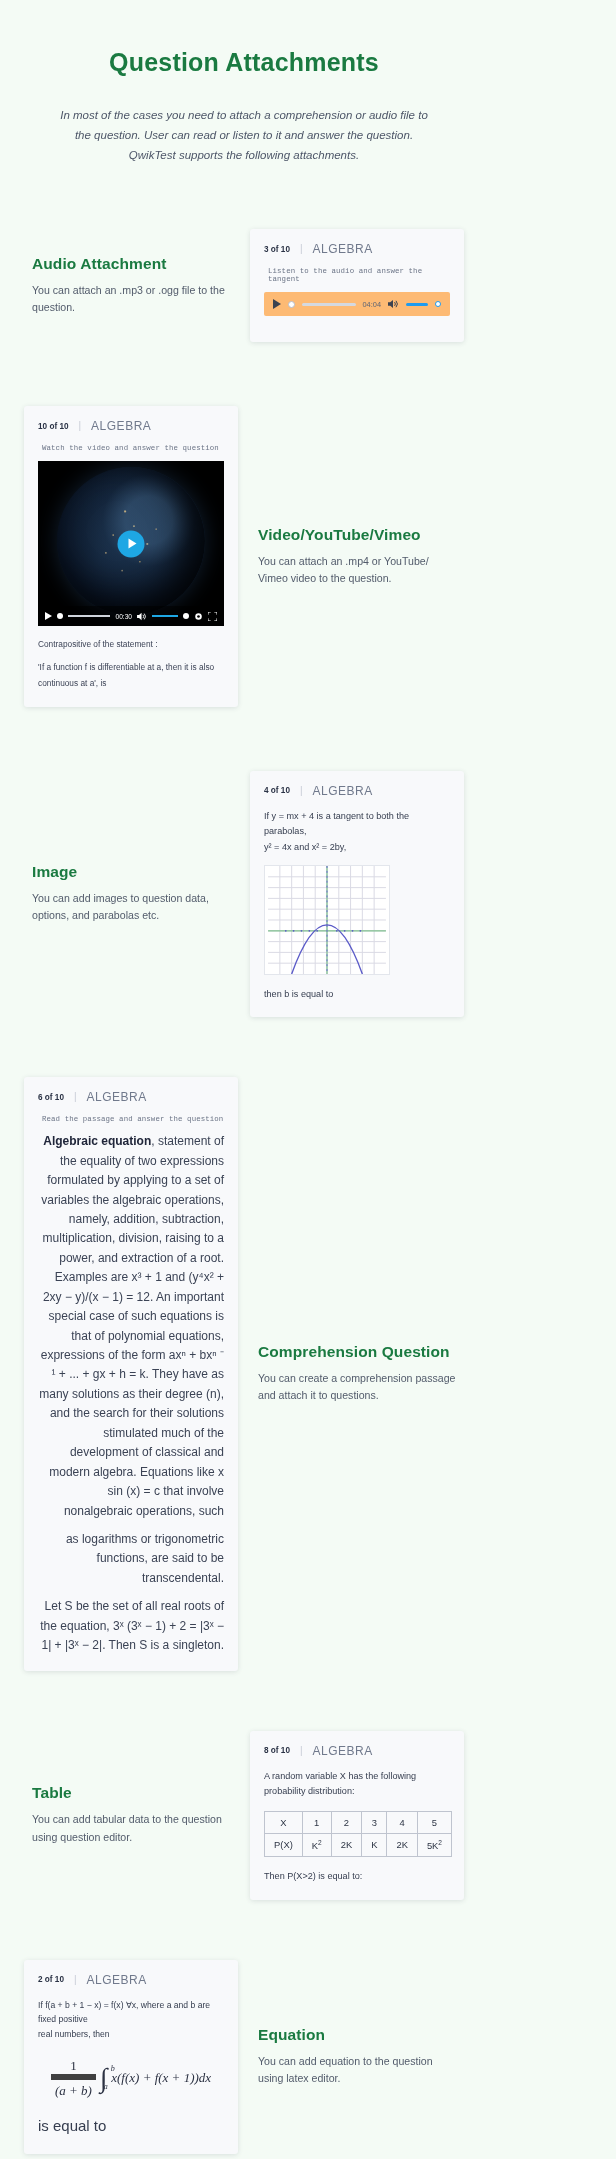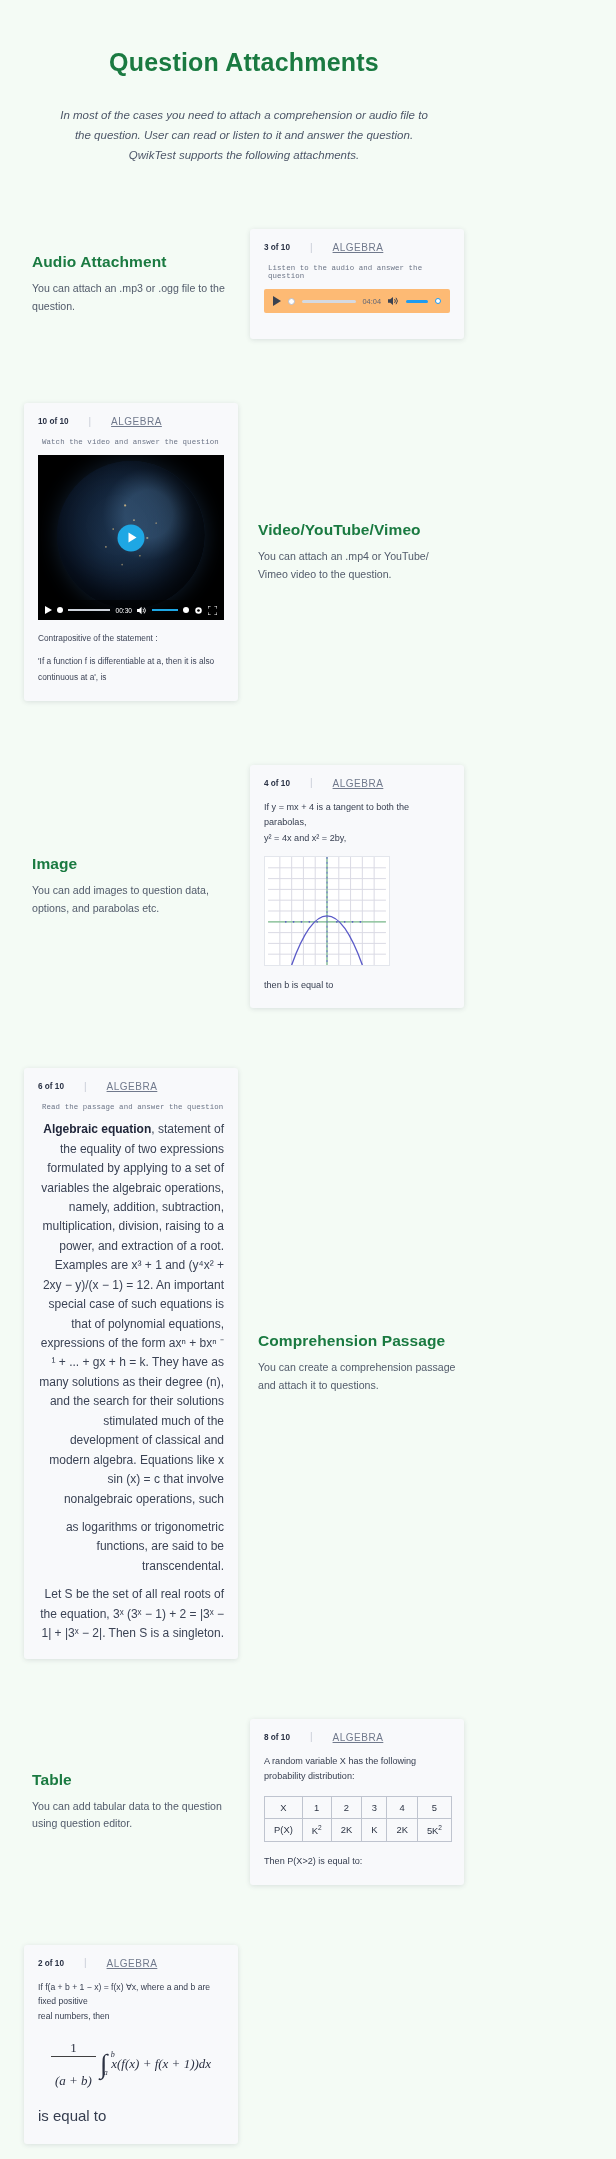--- a/index.html
+++ b/index.html
@@ -56,26 +56,26 @@
   .card {
     background: #f8f9fb;
     border-radius: 3px;
     box-shadow: 0 1px 5px rgba(40,50,70,.13);
     padding: 13px 14px 15px;
     font-size: 9px;
   }
   .qhead {
     display: flex;
     align-items: center;
-    gap: 20px;
+    gap: 10px;
     margin-bottom: 11px;
   }
   .qnum { font-size: 8.2px; font-weight: 700; color: #2a3245; }
   .qsep { color: #c8ccd6; font-size: 10px; line-height: 1; }
-  .qcat { font-size: 10px; color: #70798c; letter-spacing: .5px; text-decoration: underline; }
+  .qcat { font-size: 12px; color: #70798c; letter-spacing: .5px; }
   .instr {
     font-family: "Liberation Mono", monospace;
     font-size: 7.4px;
     color: #6b7486;
     margin: 0 0 9px 4px;
     letter-spacing: .1px;
   }
   .qtext {
     font-size: 9.1px;
     line-height: 1.72;
@@ -195,21 +195,21 @@
 
   
   .eqbox {
     display: flex; align-items: center; justify-content: center;
     gap: 4px; margin: 16px 0 14px;
     font-family: "Liberation Serif", serif;
     font-size: 13px; color: #2b3142;
   }
   .frac { display: inline-flex; flex-direction: column; align-items: center; font-style: italic; }
   .frac .num { padding: 0 5px; font-style: normal; }
-  .frac .den { border-top: 1px solid #404040; padding: 16px 4px 0; }
+  .frac .den { border-top: 6px solid #404040; padding: 3px 4px 0; }
   .intg { position: relative; font-size: 27px; line-height: .78; font-family: "Liberation Serif", serif; }
   .intg sup { position:absolute; top:-2px; left:11px; font-size:8px; font-style: italic;}
   .intg sub { position:absolute; bottom:-1px; left:4px; font-size:8px; font-style: italic;}
   .eqtail { font-style: italic; }
 
   
   .gap-a { height: 64px; }
   .gap-b { height: 60px; }
   .sub { vertical-align: super; font-size: .7em; }
 </style>
@@ -230,21 +230,21 @@
       <h2>Audio Attachment</h2>
       <p>You can attach an .mp3 or .ogg file to the question.</p>
     </div>
     <div class="cardcol">
       <div class="card">
         <div class="qhead">
           <span class="qnum">3 of 10</span>
           <span class="qsep">|</span>
           <span class="qcat">ALGEBRA</span>
         </div>
-        <div class="instr">Listen to the audio and answer the question</div>
+        <div class="instr">Listen to the audio and answer the tangent</div>
         <div class="audiobar">
           <span class="ap-play"></span>
           <span class="ap-knob"></span>
           <span class="ap-track"></span>
           <span class="ap-time">04:04</span>
           <svg class="ap-vol" width="11" height="10" viewBox="0 0 11 10">
               <path d="M0 3.3h2.2L5 .9v8.2L2.2 6.7H0z" fill="#3b4250"></path>
               <path d="M6.6 3.1a3 3 0 0 1 0 3.8" stroke="#3b4250" stroke-width="1" fill="none"></path>
               <path d="M8 1.8a4.8 4.8 0 0 1 0 6.4" stroke="#3b4250" stroke-width="1" fill="none"></path>
             </svg>
@@ -356,21 +356,21 @@
         </div>
         <div class="instr">Read the passage and answer the question</div>
         <div class="passage">
           <div class="blk"><b>Algebraic equation</b><span>, statement of the equality of two expressions formulated by applying to a set of variables the algebraic operations, namely, addition, subtraction, multiplication, division, raising to a power, and extraction of a root. Examples are x³ + 1 and (y⁴x² + 2xy − y)/(x − 1) = 12. An important special case of such equations is that of polynomial equations, expressions of the form axⁿ + bxⁿ ⁻ ¹ + ... + gx + h = k. They have as many solutions as their degree (n), and the search for their solutions stimulated much of the development of classical and modern algebra. Equations like x sin (x) = c that involve nonalgebraic operations, such</span></div>
           <div class="blk">as logarithms or trigonometric functions, are said to be transcendental.</div>
           <div>Let S be the set of all real roots of the equation, 3ˣ (3ˣ − 1) + 2 = |3ˣ − 1| + |3ˣ − 2|. Then S is a singleton.</div>
         </div>
       </div>
     </div>
     <div class="txtcol">
-      <h2>Comprehension Passage</h2>
+      <h2>Comprehension Question</h2>
       <p>You can create a comprehension passage and attach it to questions.</p>
     </div>
   </div>
 
   <div class="gap-b"></div>
 
   <div class="row">
     <div class="txtcol">
       <h2>Table</h2>
       <p>You can add tabular data to the question using question editor.</p>
@@ -424,15 +424,19 @@
           <span class="frac">
             <span class="num">1</span>
             <span class="den">(a + b)</span>
           </span>
           <span class="intg">∫<sup>b</sup><sub>a</sub></span>
           <span class="eqtail">x(f(x) + f(x + 1))dx</span>
         </div>
         <div class="qtext" style="font-size:15px">is equal to</div>
       </div>
     </div>
+    <div class="txtcol">
+      <h2>Equation</h2>
+      <p>You can add equation to the question using latex editor.</p>
+    </div>
   </div>
 
 </div>
 
 </body></html>

